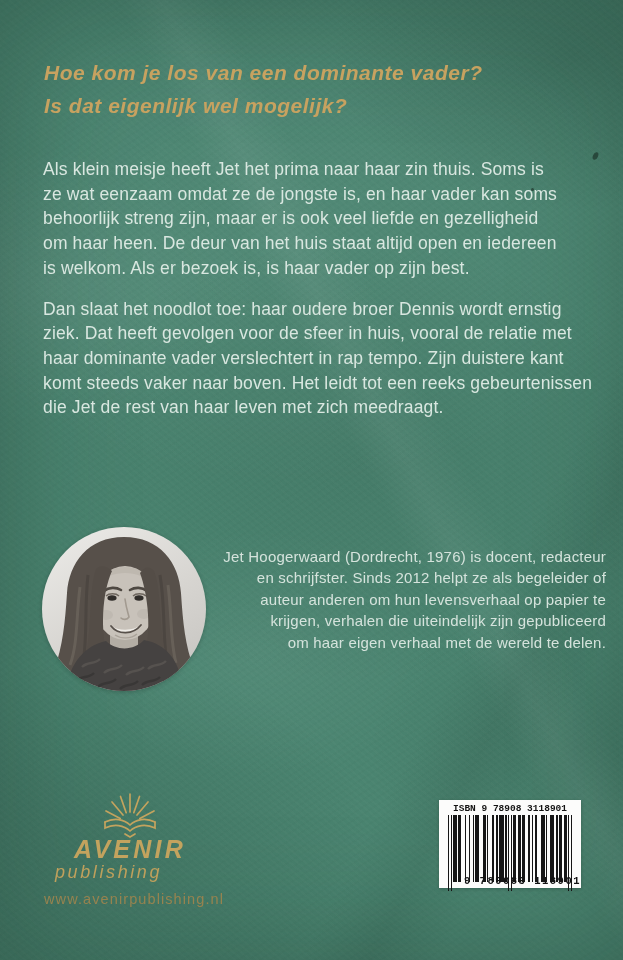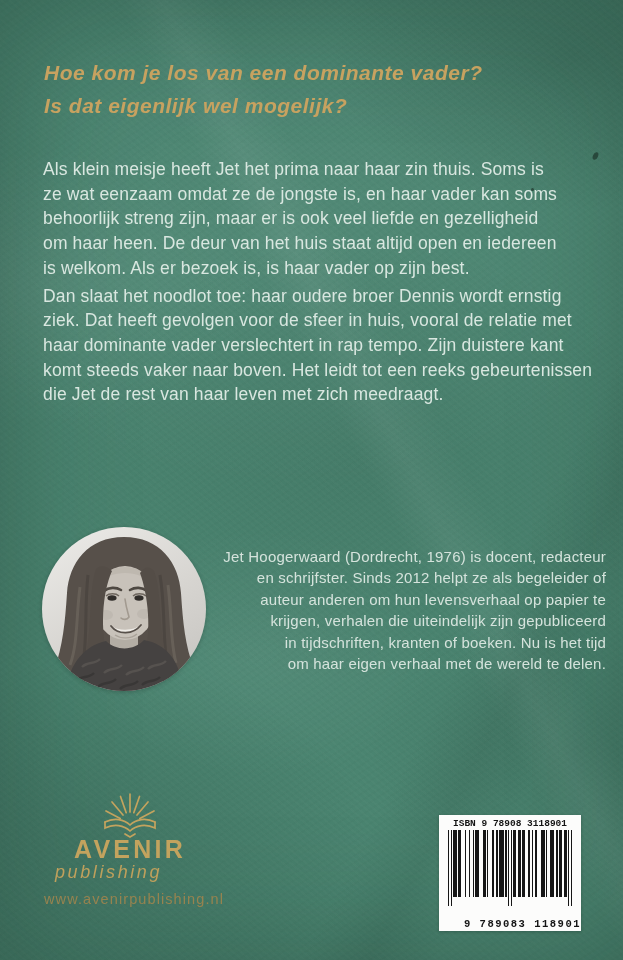--- a/index.html
+++ b/index.html
@@ -41,57 +41,57 @@
     color:#c7a260;
     font-size:21px;font-weight:700;font-style:italic;
     letter-spacing:0.5px;line-height:33px;white-space:nowrap;
   }
   .synopsis{
     position:absolute;left:43px;top:157px;
     color:#d9e7e0;
     font-size:17.5px;line-height:24.7px;letter-spacing:0.15px;
   }
   .synopsis .line{white-space:nowrap;}
-  .synopsis .para-break{margin-top:3px;}
+  .synopsis .para-break{margin-top:16px;}
 
   .portrait{
     position:absolute;left:42px;top:527px;
     width:164px;height:164px;border-radius:50%;overflow:hidden;
     background:linear-gradient(150deg,#edece9 0%,#d6d4d0 55%,#c4c2be 100%);
     box-shadow:0 1px 4px rgba(10,25,19,0.25);
   }
   .portrait svg{display:block;width:100%;height:100%;}
 
   .bio{
     position:absolute;left:208px;top:546px;width:398px;
     color:#d5e3dc;text-align:right;
     font-size:15px;line-height:21.4px;letter-spacing:0.2px;
   }
   .bio .line{white-space:nowrap;}
 
   .logo-icon{position:absolute;left:95px;top:791px;width:70px;height:48px;}
   .logo-name{
     position:absolute;left:55px;top:835px;width:150px;
     text-align:center;color:#c3a35e;
-    font-size:25px;font-weight:700;letter-spacing:3.2px;
+    font-size:25px;font-weight:700;letter-spacing:3.2px;font-style:italic;
   }
   .logo-tagline{
     position:absolute;left:55px;top:862px;width:150px;
     text-align:left;color:#bfa05c;
     font-family:Liberation Sans, sans-serif;font-style:italic;
     font-size:18px;letter-spacing:2.6px;
   }
   .website{
     position:absolute;left:44px;top:891px;
     color:#97834f;font-size:14.5px;letter-spacing:1.1px;text-align:right;
   }
 
   .barcode-box{
-    position:absolute;left:439px;top:800px;width:142px;height:116px;
-    background:#fcfcfb;box-shadow:0 1px 3px rgba(10,25,19,0.25);margin-top:15px;
+    position:absolute;left:439px;top:800px;width:142px;height:88px;
+    background:#fcfcfb;box-shadow:0 1px 3px rgba(10,25,19,0.25);
   }
   .barcode-isbn{
     position:absolute;top:3px;left:0;width:100%;
     text-align:center;color:#141414;
     font-family:"Liberation Mono",monospace;
     font-size:9.5px;font-weight:700;letter-spacing:0;white-space:nowrap;
   }
   .barcode-bars{position:absolute;left:9px;top:15px;width:124px;height:76px;}
   .barcode-digits{
     position:absolute;bottom:1px;left:0;width:100%;
@@ -166,21 +166,20 @@
       <path d="M40,140 C46,134 52,138 58,132 M62,146 C68,140 74,144 80,138 M84,148 C90,142 96,146 102,140 M106,142 C112,136 118,140 124,134" stroke="#56524f" stroke-width="2.4" fill="none"></path>
       <path d="M34,154 C40,148 46,152 52,146 M56,160 C62,154 68,158 74,152 M78,162 C84,156 90,160 96,154 M100,158 C106,152 112,156 118,150" stroke="#393736" stroke-width="2.4" fill="none"></path>
     </svg>
   </div>
 
   <div class="bio">
     <div class="line">Jet Hoogerwaard (Dordrecht, 1976) is docent, redacteur</div>
     <div class="line">en schrijfster. Sinds 2012 helpt ze als begeleider of</div>
     <div class="line">auteur anderen om hun levensverhaal op papier te</div>
     <div class="line">krijgen, verhalen die uiteindelijk zijn gepubliceerd</div>
-    <div class="line">in tijdschriften, kranten of boeken. Nu is het tijd</div>
     <div class="line">om haar eigen verhaal met de wereld te delen.</div>
   </div>
 
   <svg class="logo-icon" viewBox="0 0 70 48" stroke="#c3a35e" stroke-width="1.7" fill="none" stroke-linecap="round">
 
     <path d="M35,21 L35,3"></path>
     <path d="M31.2,21.7 L25.5,5.5"></path>
     <path d="M38.8,21.7 L44.5,5.5"></path>
     <path d="M28,24 L17,11"></path>
     <path d="M42,24 L53,11"></path>

